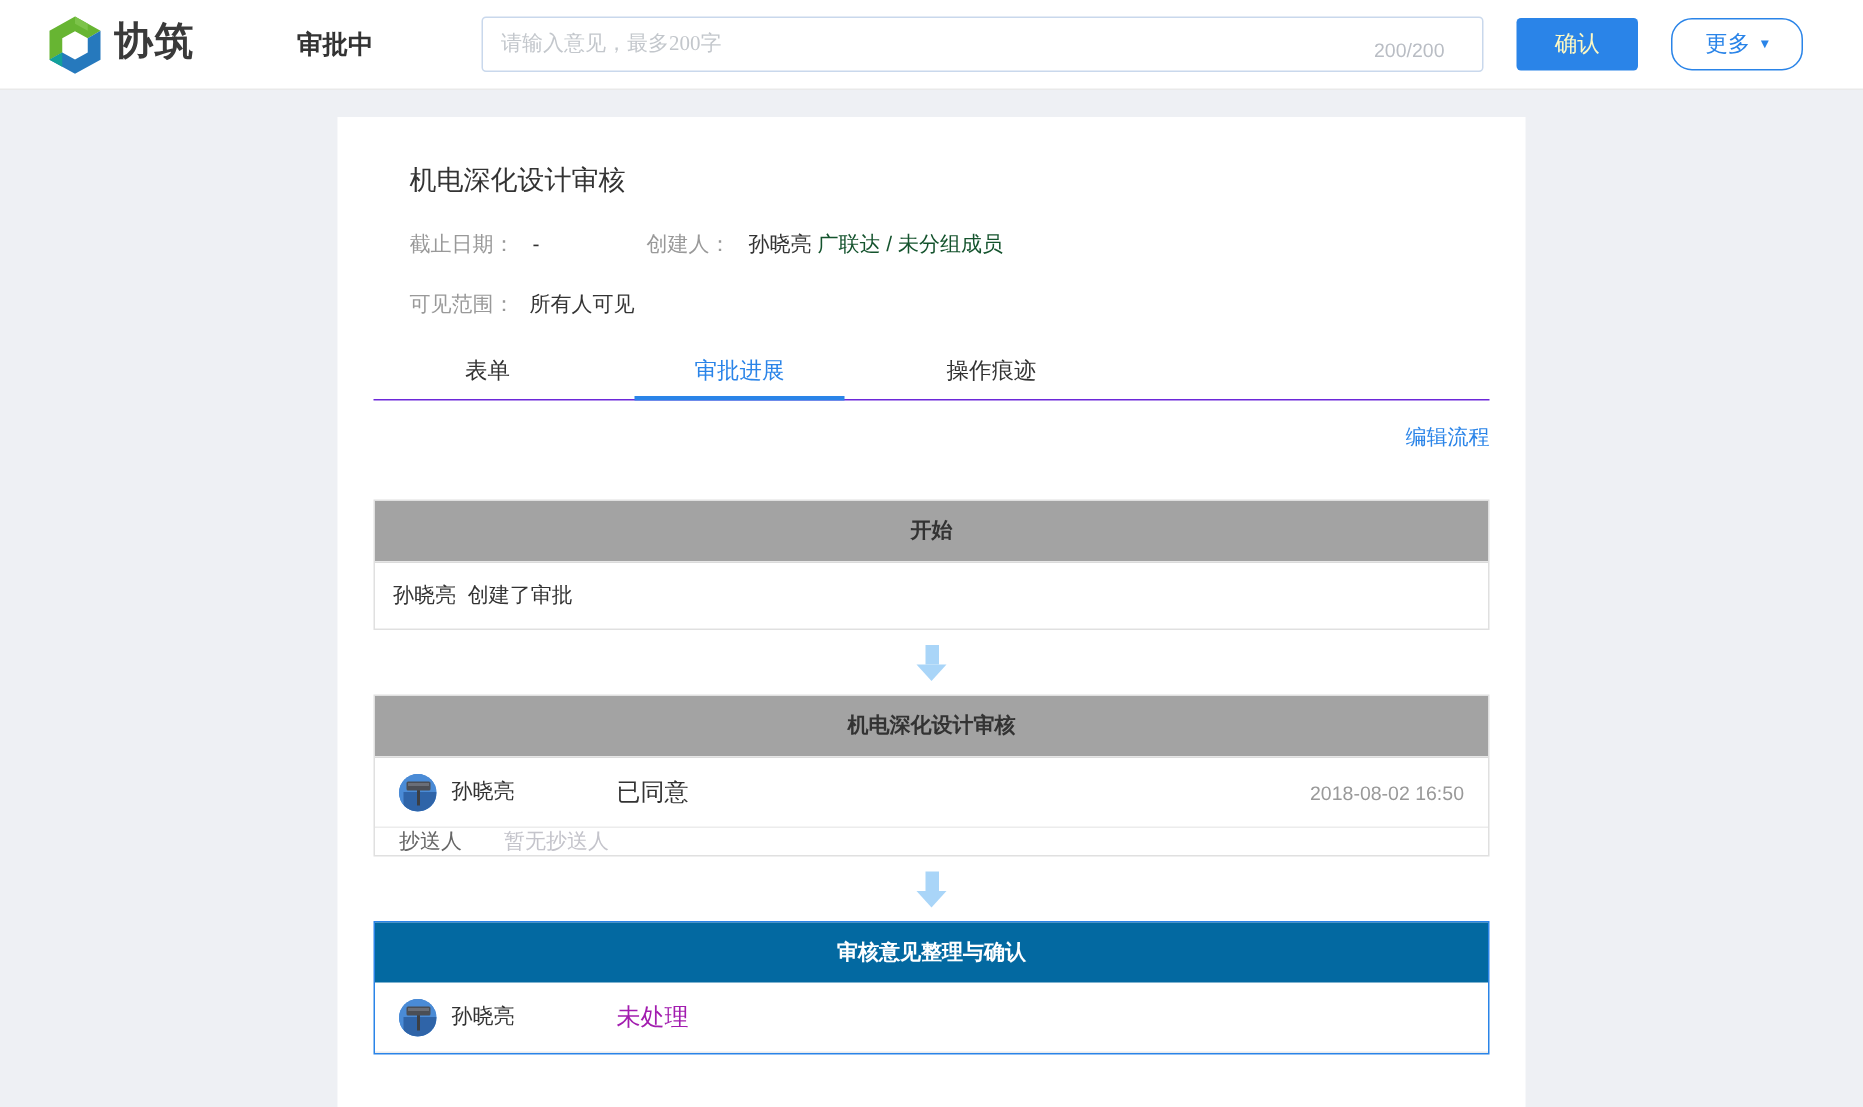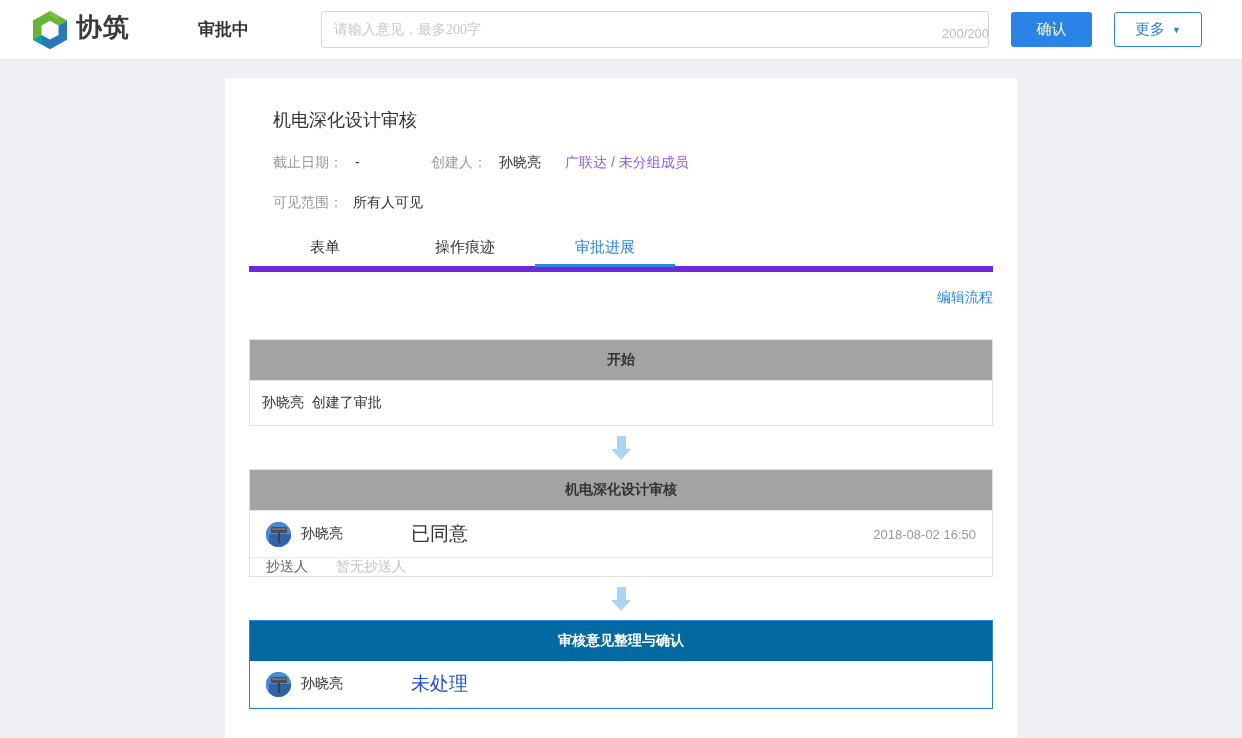--- a/index.html
+++ b/index.html
@@ -21,51 +21,51 @@
   .comment-box {
     position:relative; flex:1; max-width:668px; height:37px; margin-right:22px;
   }
   .comment-input {
     width:100%; height:100%; border:1px solid #c9d8ec; border-radius:3px;
     padding:0 54px 0 12px; font-size:14px; color:#333; outline:none;
     font-family:Liberation Serif, serif;
   }
   .comment-input::placeholder { color:#c3c7cc; }
   .char-counter {
-    position:absolute; right:0; bottom:7px; font-size:13px; color:#b9bdc4;
+    position:absolute; right:26px; bottom:7px; font-size:13px; color:#b9bdc4;
   }
   .btn-confirm {
     width:81px; height:35px; background:#2a84e8; color:#fef9c3; border:none;
     border-radius:3px; font-size:15px; cursor:pointer; font-family:inherit;
   }
   .btn-more {
     width:88px; height:35px; margin-left:22px; background:#fff; color:#2a84e8;
-    border:1px solid #2a84e8; border-radius:3px; font-size:15px; cursor:pointer;
-    display:flex; align-items:center; justify-content:center; font-family:Liberation Serif, serif;
+    border:1px solid #2a84e8; border-radius:14px; font-size:15px; cursor:pointer;
+    display:flex; align-items:center; justify-content:center; font-family:Liberation Mono, monospace;
   }
   .btn-more .caret { font-size:9px; margin-left:7px; }
 
   
   .card {
     width:792px; margin:18px auto 0; background:#fff; min-height:680px;
     padding:0 24px 24px;
   }
   .card-title { font-size:18px; font-weight:500; color:#333; padding:30px 24px 0; }
   .meta { padding:0 24px; font-size:14px; }
   .meta-row { margin-top:22px; display:flex; align-items:center; }
   .meta-label { color:#999; }
   .meta-value { color:#333; }
   .meta-group-deadline { width:158px; display:flex; }
   .meta-group-deadline .meta-value { margin-left:12px; }
   .meta-creator-name { margin-left:12px; }
-  .meta-creator-org { color:#8b5cf6; margin-left:24px; }
+  .meta-creator-org { color:#14532d; margin-left:4px; }
   .meta-visibility-value { margin-left:10px; }
 
   
-  .tabs { display:flex; margin-top:16px; border-bottom:6px solid #6d28d9; padding:0 6px; }
+  .tabs { display:flex; margin-top:16px; border-bottom:1px solid #6d28d9; padding:0 6px;gap:28px; }
   .tab {
     width:140px; height:38px; display:flex; align-items:center; justify-content:center;
     font-size:15px; color:#333; cursor:pointer; position:relative;
   }
   .tab.active { color:#2a84e8; }
   .tab.active::after {
     content:""; position:absolute; left:0; right:0; bottom:-1px; height:3px; background:#2a84e8;
   }
   .edit-flow-row { text-align:right; padding:16px 0 14px; }
   .edit-flow-link { font-size:14px; color:#2a84e8; text-decoration:none; cursor:pointer; }
@@ -82,22 +82,22 @@
   .node-body-text { padding:13px 12px; font-size:14px; color:#333; }
   .actor-row {
     display:flex; align-items:center; padding:10px 16px; min-height:46px;
   }
   .avatar {
     width:25px; height:25px; border-radius:50%; background:#3d7fd0; overflow:hidden;
     flex:none; position:relative;
   }
   .avatar svg { width:100%; height:100%; display:block; }
   .actor-name { font-size:14px; color:#333; margin-left:10px; width:110px; }
-  .actor-status { font-size:19px; color:#333; }
-  .actor-status.pending { color:#1d4ed8;text-align:center; }
+  .actor-status { font-size:16px; color:#333; }
+  .actor-status.pending { color:#a21caf;text-align:center; }
   .actor-time { margin-left:auto; font-size:13px; color:#999; }
   .cc-row {
     border-top:1px solid #ececec; padding:0 16px; font-size:14px; display:flex; align-items:center;
   }
   .cc-label { color:#666; }
   .cc-value { color:#c4c4cb; margin-left:28px; }
 
   
   .arrow { display:flex; flex-direction:column; align-items:center; padding:10px 0 9px; }
   .arrow-stem { width:9px; height:13px; background:#a9d5f8; }
@@ -150,22 +150,22 @@
       <span class="meta-creator-org">广联达 / 未分组成员</span>
     </div>
     <div class="meta-row">
       <span class="meta-label">可见范围：</span>
       <span class="meta-value meta-visibility-value">所有人可见</span>
     </div>
   </div>
 
   <div class="tabs">
     <div class="tab">表单</div>
+    <div class="tab active">审批进展</div>
     <div class="tab">操作痕迹</div>
-    <div class="tab active">审批进展</div>
   </div>
 
   <div class="edit-flow-row">
     <a class="edit-flow-link">编辑流程</a>
   </div>
 
   <div class="flow">
 
     <div class="node">
       <div class="node-header">开始</div>

